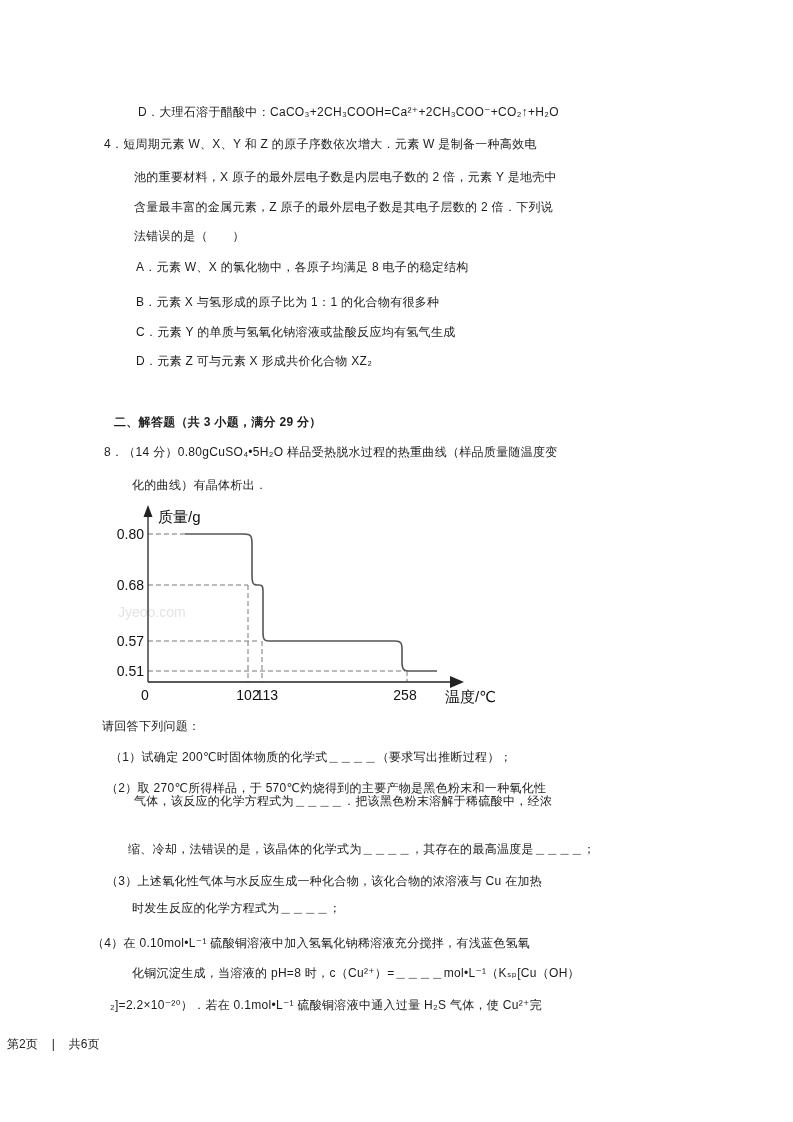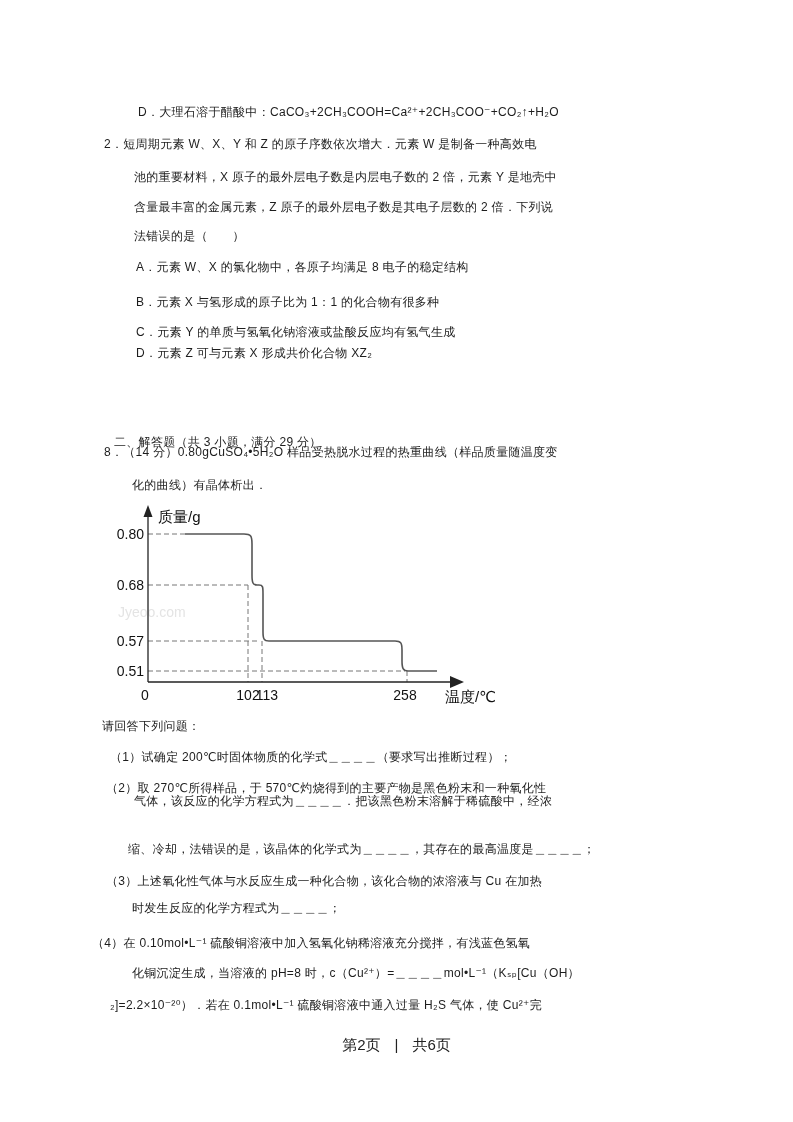--- a/index.html
+++ b/index.html
@@ -5,40 +5,40 @@
   html,body{margin:0;padding:0;}
   body{
     width:793px;height:1122px;position:relative;background:#ffffff;
     font-family:"Liberation Sans","DejaVu Sans",sans-serif;
     color:#1d1d1d;overflow:hidden;
   }
   .line{
     position:absolute;white-space:nowrap;
     font-size:12px;line-height:22px;letter-spacing:0.3px;color:#1d1d1d;
   }
-  .bold{font-weight:normal;margin-top:20px;}
+  .bold{font-weight:bold;}
   .chart{position:absolute;left:115px;top:505px;}
   .footer{
-    position:absolute;top:1036px;left:0;width:793px;text-align:center;
-    font-size:15px;color:#222;
+    position:absolute;top:1036px;left:0;width:793px;
+    font-size:12px;color:#222;
   }
   .footer span{margin:0 7px;}
 </style>
 </head>
 <body>
 
 <div class="line" style="top:101px;left:138px">D．大理石溶于醋酸中：CaCO₃+2CH₃COOH=Ca²⁺+2CH₃COO⁻+CO₂↑+H₂O</div>
-<div class="line" style="top:133px;left:104px">2．短周期元素 W、X、Y 和 Z 的原子序数依次增大．元素 W 是制备一种高效电</div>
+<div class="line" style="top:133px;left:104px">4．短周期元素 W、X、Y 和 Z 的原子序数依次增大．元素 W 是制备一种高效电</div>
 <div class="line" style="top:166px;left:134px">池的重要材料，X 原子的最外层电子数是内层电子数的 2 倍，元素 Y 是地壳中</div>
 <div class="line" style="top:196px;left:134px">含量最丰富的金属元素，Z 原子的最外层电子数是其电子层数的 2 倍．下列说</div>
 <div class="line" style="top:225px;left:134px">法错误的是（　　）</div>
 <div class="line" style="top:256px;left:136px">A．元素 W、X 的氯化物中，各原子均满足 8 电子的稳定结构</div>
 <div class="line" style="top:291px;left:136px">B．元素 X 与氢形成的原子比为 1：1 的化合物有很多种</div>
 <div class="line" style="top:321px;left:136px">C．元素 Y 的单质与氢氧化钠溶液或盐酸反应均有氢气生成</div>
-<div class="line" style="top:342px;left:136px">D．元素 Z 可与元素 X 形成共价化合物 XZ₂</div>
+<div class="line" style="top:350px;left:136px">D．元素 Z 可与元素 X 形成共价化合物 XZ₂</div>
 <div class="line bold" style="top:411px;left:114px">二、解答题（共 3 小题，满分 29 分）</div>
 <div class="line" style="top:441px;left:104px">8．（14 分）0.80gCuSO₄•5H₂O 样品受热脱水过程的热重曲线（样品质量随温度变</div>
 <div class="line" style="top:474px;left:132px">化的曲线）有晶体析出．</div>
 <div class="line" style="top:715px;left:102px">请回答下列问题：</div>
 <div class="line" style="top:746px;left:110px">（1）试确定 200℃时固体物质的化学式＿＿＿＿（要求写出推断过程）；</div>
 <div class="line" style="top:777px;left:106px">（2）取 270℃所得样品，于 570℃灼烧得到的主要产物是黑色粉末和一种氧化性</div>
 <div class="line" style="top:790px;left:134px">气体，该反应的化学方程式为＿＿＿＿．把该黑色粉末溶解于稀硫酸中，经浓</div>
 <div class="line" style="top:838px;left:128px">缩、冷却，法错误的是，该晶体的化学式为＿＿＿＿，其存在的最高温度是＿＿＿＿；</div>
 <div class="line" style="top:870px;left:106px">（3）上述氧化性气体与水反应生成一种化合物，该化合物的浓溶液与 Cu 在加热</div>
 <div class="line" style="top:897px;left:132px">时发生反应的化学方程式为＿＿＿＿；</div>

